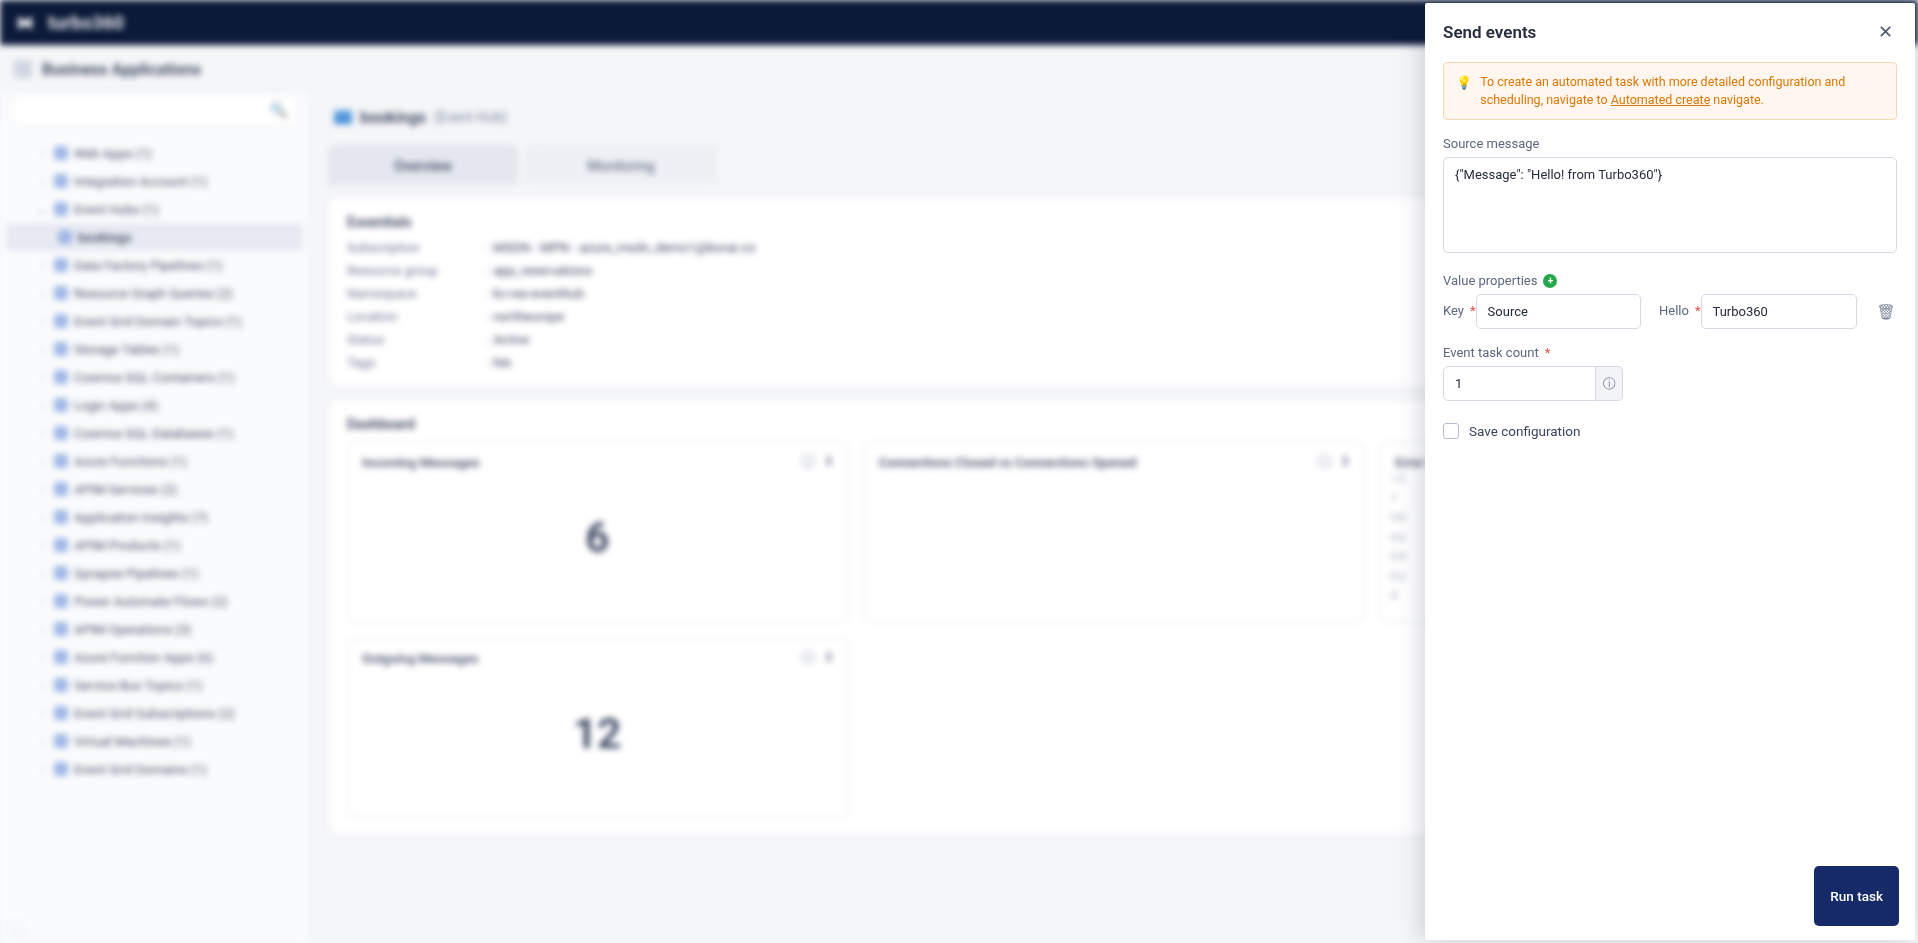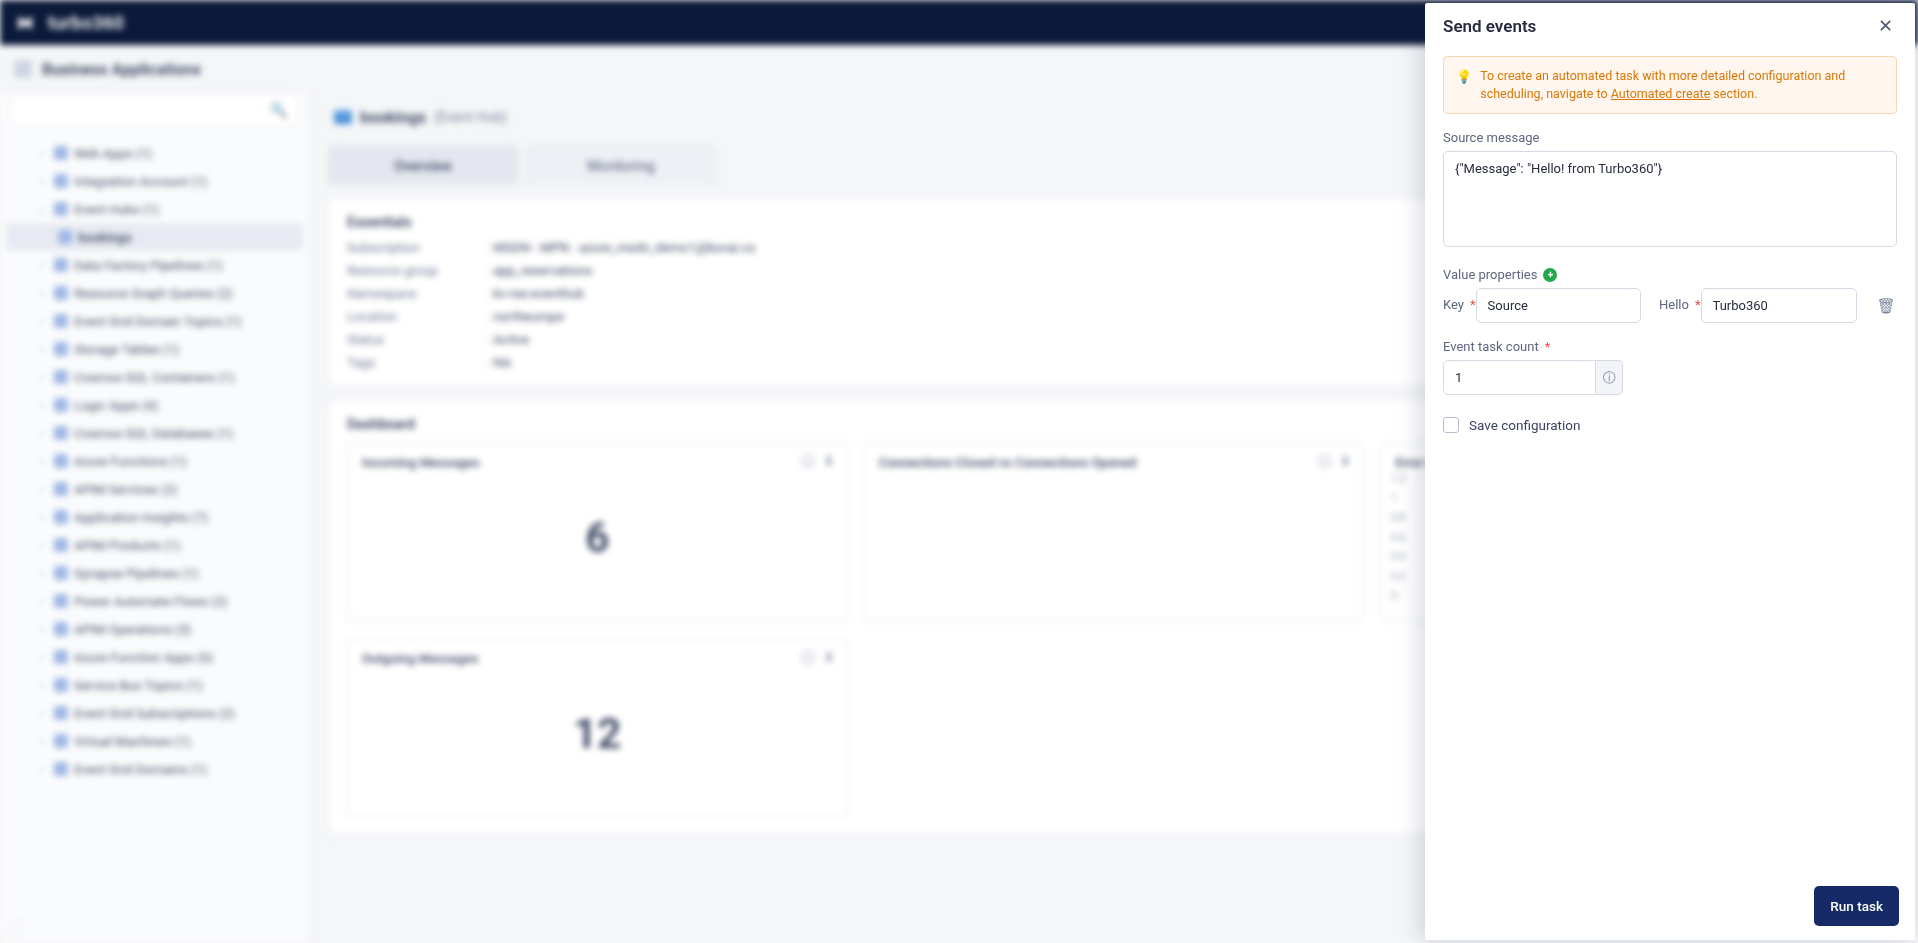--- a/index.html
+++ b/index.html
@@ -82,21 +82,21 @@
 .stat { font-size: 42px; font-weight:600; color:#3a4460; display:flex; height:calc(100% - 20px); align-items:center; justify-content:center; }
 .mini-axis { position:absolute; left:10px; top:30px; bottom:20px; display:flex; flex-direction:column; justify-content:space-between; font-size:10px; color:#8893a9; }
 .blurred { filter: blur(3px); }
 
 
 .slideover {
   position: absolute; top: 3px; right: 3px; bottom: 3px; width: 490px;
   background: #fff; border-radius: 2px; box-shadow: -4px 0 24px rgba(13, 27, 62, .18);
   display: flex; flex-direction: column; z-index: 100;
 }
-.slideover-head { display:flex; align-items:center; padding: 8px 18px 12px; }
+.slideover-head { display:flex; align-items:center; padding: 14px 18px 12px; }
 .slideover-head h2 { font-size: 17px; font-weight: 600; color: #262c3d; }
 .close-btn { margin-left:auto; font-size:18px; color:#555d73; cursor:pointer; padding:4px; }
 
 .slideover-body { padding: 4px 18px 10px; flex:1; overflow:auto; }
 .info-banner {
   background: #fff7ef; border: 1px solid #f5d7b2; border-radius: 4px;
   padding: 10px 12px; font-size: 12.5px; color: #d97706; line-height: 1.45;
   display: flex; gap: 8px;
 }
 .info-banner .bulb { font-size: 13px; margin-top:1px;}
@@ -116,21 +116,21 @@
 .kv-del { width:22px; display:flex; align-items:center; justify-content:center; color:#7b859c; font-size:15px; padding-bottom:8px; cursor:pointer; }
 
 .count-row { display:flex; gap:0; width:180px; }
 .count-row .textbox { border-radius: 5px 0 0 5px; }
 .count-info { width:32px; border:1px solid #d5d9e4; border-left:none; border-radius:0 5px 5px 0; background:#f3f4f8; display:flex;align-items:center;justify-content:center; color:#7b859c; font-size:13px; }
 
 .check-row { display:flex; align-items:flex-start; gap:10px; margin-top:22px; font-size:13.5px; color:#3a4460; }
 .checkbox { width:16px;height:16px;border:1.5px solid #b6bdce;border-radius:3px;background:#fff; cursor:pointer; }
 
 .slideover-foot { padding: 12px 16px 14px; display:flex; justify-content:flex-end; }
-.run-btn { background:#152a66; color:#fff; border:none; border-radius:5px; padding: 12px 16px; font-size:13.5px; font-weight:500; cursor:pointer; }
+.run-btn { background:#152a66; color:#fff; border:none; border-radius:5px; padding: 22px 16px; font-size:13.5px; font-weight:500; cursor:pointer; }
 
 </style>
 </head>
 <body>
 
 <div class="topbar blurred">
   <span class="logo-mark">
     <svg width="20" height="20" viewBox="0 0 24 24" fill="none">
         <path d="M4 4 L12 10 L20 4 L20 20 L12 14 L4 20 Z" fill="#fff"></path>
       </svg>
@@ -368,21 +368,21 @@
 
 <div class="slideover">
   <div class="slideover-head">
     <h2>Send events</h2>
     <span class="close-btn">✕</span>
   </div>
   <div class="slideover-body">
     <div class="info-banner">
       <span class="bulb">💡</span>
       <span>
-        <span>To create an automated task with more detailed configuration and scheduling, navigate to </span><a>Automated create</a><span> section.</span>
+        <span>To create an automated task with more detailed configuration and scheduling, navigate to </span><a>Automated create</a><span> navigate.</span>
       </span>
     </div>
 
     <div class="field-label">Source message</div>
     <textarea class="textarea" id="ev-msg" style="">{"Message": "Hello! from Turbo360"}</textarea>
 
     <div class="field-label">
       <span>Value properties</span>
       <span class="plus-badge">+</span>
     </div>

